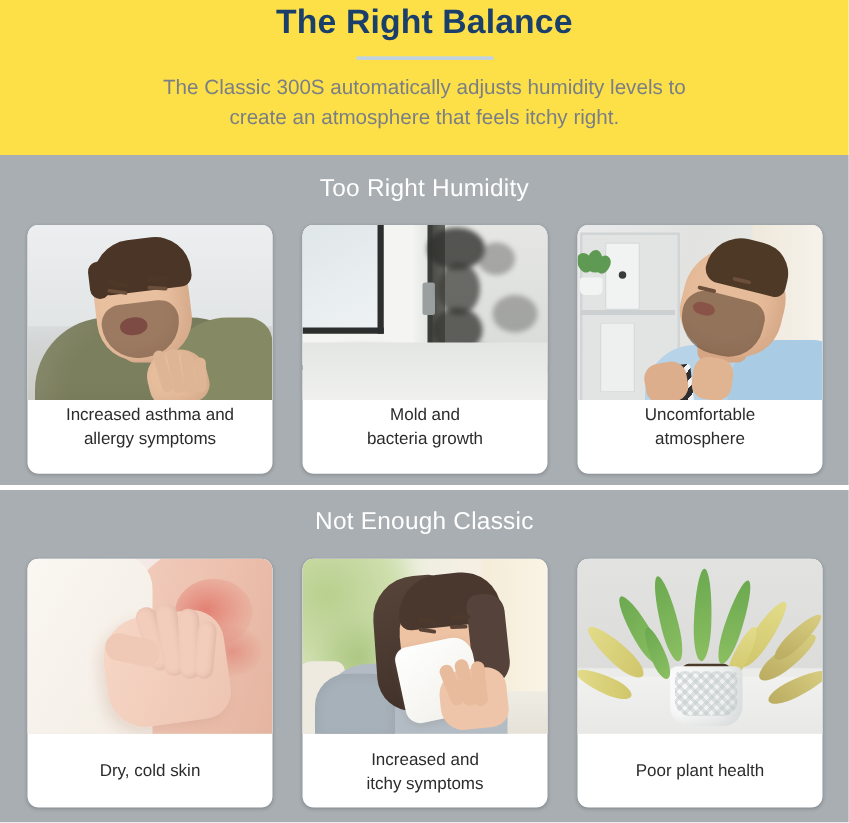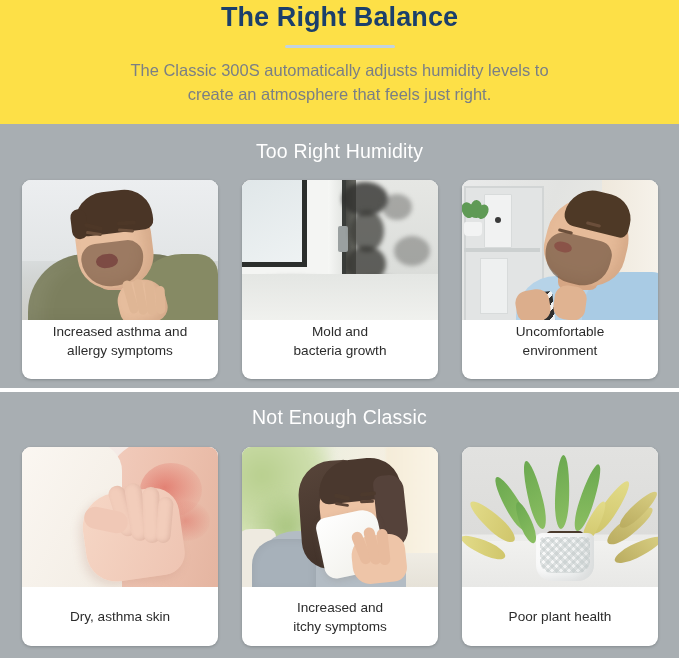--- a/index.html
+++ b/index.html
@@ -213,21 +213,21 @@
 </head>
 <body>
 
 <div class="page">
 
   <div class="header">
     <div class="title">The Right Balance</div>
     <div class="title-rule"></div>
     <div class="subtitle">
       <span>The Classic 300S automatically adjusts humidity levels to</span>
-      <span class="l2">create an atmosphere that feels just right.</span>
+      <span class="l2">create an atmosphere that feels itchy right.</span>
     </div>
   </div>
 
   <div class="panel panel-top"></div>
   <div class="section-title" style="top:140px">Too Right Humidity</div>
 
   <div class="row1">
 
     <div class="card c1">
       <div class="card-photo">
@@ -315,21 +315,21 @@
             <div class="off-eyeR"></div>
             <div class="off-mouth"></div>
           <div class="off-tie"></div>
           <div class="off-handL"></div>
             <div class="off-handR"></div>
         </div>
       </div>
       <div class="card-caption">
         <div>
           <span>Uncomfortable</span><br>
-          <span>environment</span>
+          <span>atmosphere</span>
         </div>
       </div>
     </div>
   </div>
 
   <div class="panel-divider"></div>
 
   <div class="panel panel-bottom"></div>
   <div class="section-title" style="top:406px">Not Enough Classic</div>
 
@@ -345,21 +345,21 @@
           <div class="skin-shirt"></div>
           <div class="skin-hand"></div>
           <div class="skin-f sf1"></div>
             <div class="skin-f sf2"></div>
           <div class="skin-f sf3"></div>
             <div class="skin-f sf4"></div>
           <div class="skin-thumb"></div>
         </div>
       </div>
       <div class="card-caption">
-        <div><span>Dry, asthma skin</span></div>
+        <div><span>Dry, cold skin</span></div>
       </div>
     </div>
 
     <div class="card c2">
       <div class="card-photo">
         <div class="ph">
           <div class="snz-bg"></div>
           <div class="snz-foliage"></div>
             <div class="snz-foliage2"></div>
           <div class="snz-curtain"></div>

